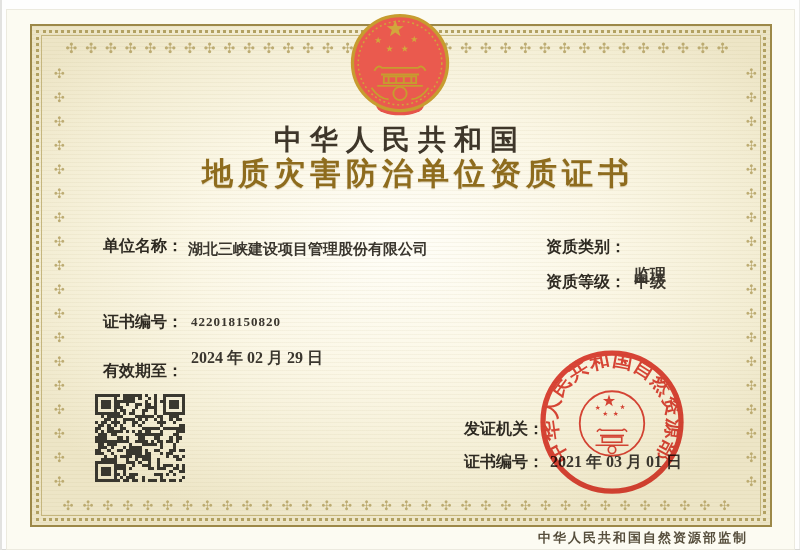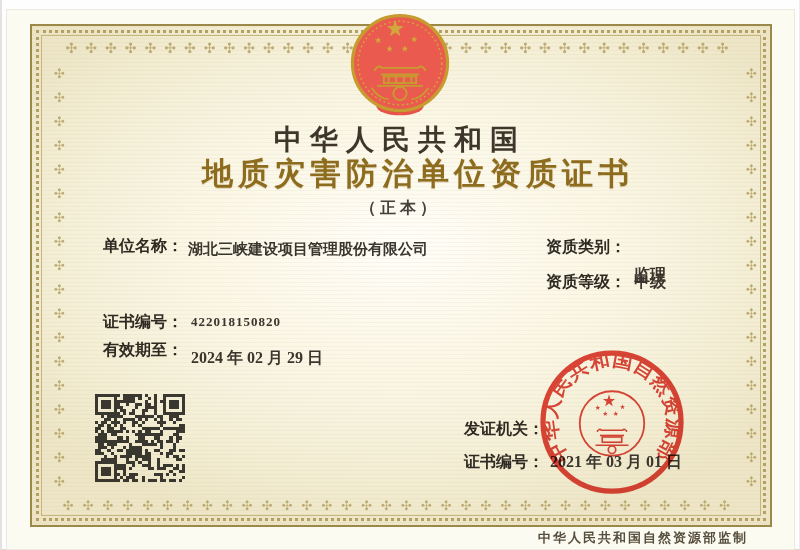--- a/index.html
+++ b/index.html
@@ -97,35 +97,34 @@
         <path d="M48,72 v7 M56,72 v7 M64,72 v7 M72,72 v7"></path>
         <path d="M36,82 h48"></path>
         <circle cx="60" cy="90" r="7"></circle>
         <path d="M30,84 q8,12 18,12 M90,84 q-8,12 -18,12"></path>
       </g>
     </svg>
   </div>
 
   <div class="country">中华人民共和国</div>
   <div class="title">地质灾害防治单位资质证书</div>
-  <div class="copy">（正本）</div>
 
   <div class="lab" style="left:103px;top:236px;">单位名称：</div>
   <div class="val" style="left:188px;top:240px;">湖北三峡建设项目管理股份有限公司</div>
 
   <div class="lab" style="left:546px;top:237px;">资质类别：</div>
   <div class="val" style="left:634px;top:237px;font-size:16px;margin-top:28px;">监理</div>
 
   <div class="lab" style="left:546px;top:272px;">资质等级：</div>
   <div class="val" style="left:634px;top:272px;font-size:16px;">甲级</div>
 
   <div class="lab" style="left:103px;top:312px;">证书编号：</div>
   <div class="val" style="left:191px;top:314px;font-size:13px;letter-spacing:1px;">422018150820</div>
 
-  <div class="lab" style="left:103px;top:340px;font-family:Liberation Serif, serif;">有效期至：</div>
+  <div class="lab" style="left:103px;top:361px;font-family:Liberation Serif, serif;">有效期至：</div>
   <div class="val" style="left:191px;top:348px;font-size:16px;">2024 年 02 月 29 日</div>
 
   <div class="qr">
       <div class="qd"></div>
       <div class="qd"></div>
       <div class="qd"></div>
       <div class="qd"></div>
       <div class="qd"></div>
       <div class="qd"></div>
       <div class="qd"></div>

